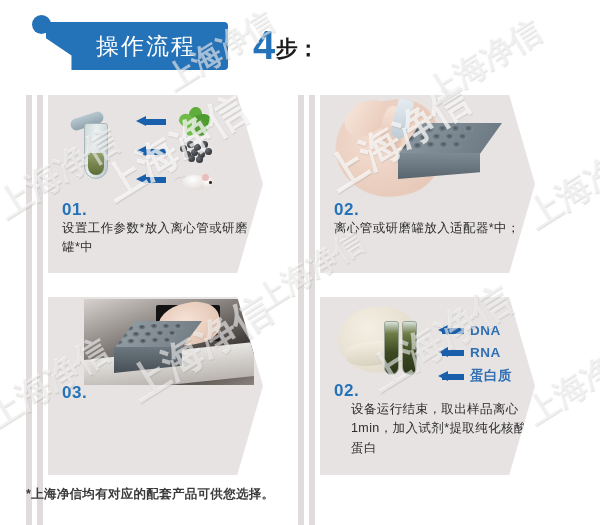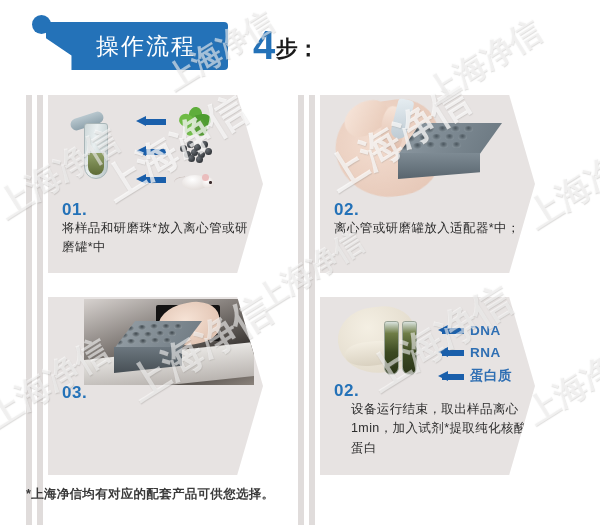--- a/index.html
+++ b/index.html
@@ -275,21 +275,21 @@
       </div>
       <div class="mouse">
         <div class="mouse-tail"></div>
         <div class="mouse-body"></div>
         <div class="mouse-head"></div>
         <div class="mouse-ear"></div>
         <div class="mouse-eye"></div>
       </div>
     </div>
     <div class="step-num">01.</div>
-    <div class="step-text">将样品和研磨珠*放入离心管或研磨罐*中</div>
+    <div class="step-text">设置工作参数*放入离心管或研磨罐*中</div>
   </div>
 
   <div class="card c2">
     <div class="art">
       <div class="hand2">
         <div class="thumb"></div>
           <div class="fing"></div>
       </div>
       <div class="tip2"></div>
       <div class="block2">

